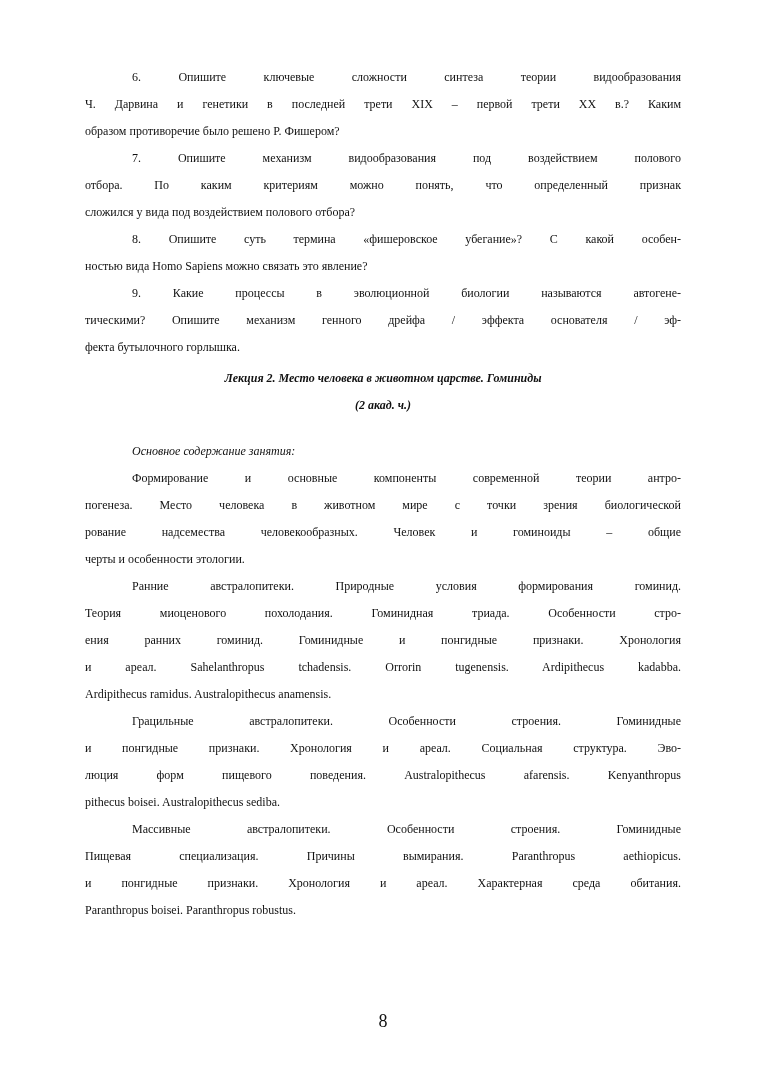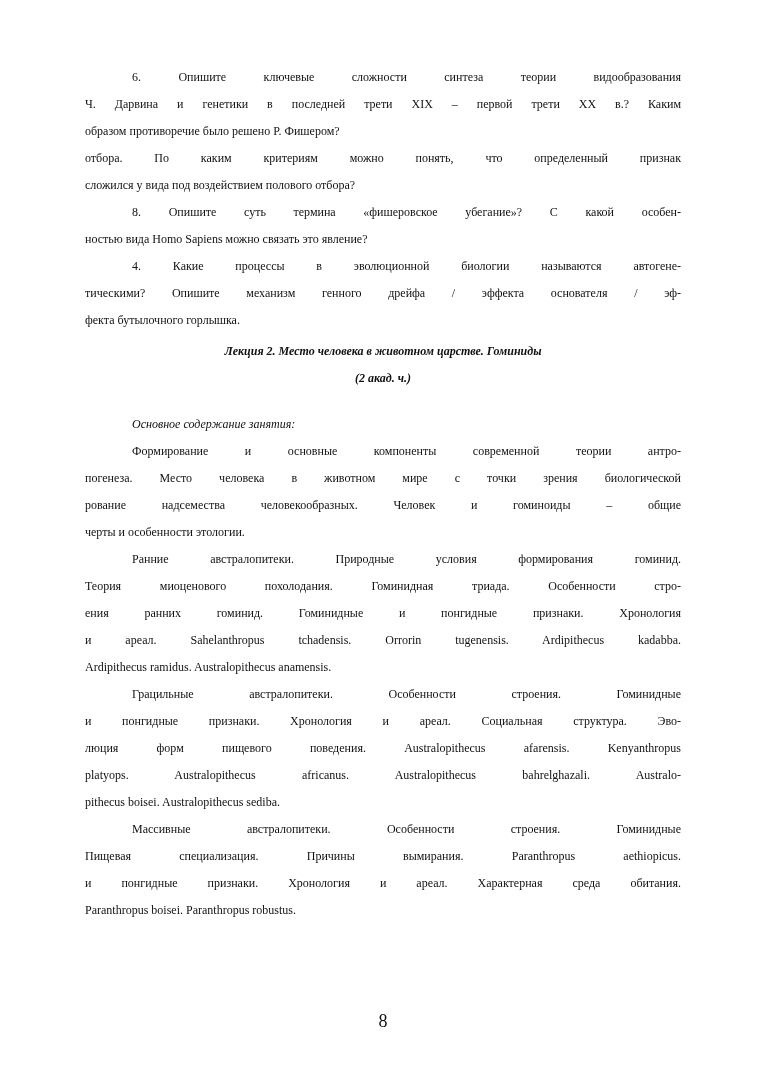--- a/index.html
+++ b/index.html
@@ -64,29 +64,30 @@
 <body>
 
 <div class="page">
   <div class="text-body">
       <div class="block para">
         <div class="ln indent just">6. Опишите ключевые сложности синтеза теории видообразования</div>
         <div class="ln just">Ч. Дарвина и генетики в последней трети XIX – первой трети XX в.? Каким</div>
         <div class="ln">образом противоречие было решено Р. Фишером?</div>
       </div>
       <div class="block para">
+        <div class="ln indent just">7. Опишите механизм видообразования под воздействием полового</div>
         <div class="ln just">отбора. По каким критериям можно понять, что определенный признак</div>
         <div class="ln">сложился у вида под воздействием полового отбора?</div>
       </div>
       <div class="block para">
         <div class="ln indent just">8. Опишите суть термина «фишеровское убегание»? С какой особен-</div>
         <div class="ln">ностью вида Homo Sapiens можно связать это явление?</div>
       </div>
       <div class="block para">
-        <div class="ln indent just">4. Какие процессы в эволюционной биологии называются автогене-</div>
+        <div class="ln indent just">9. Какие процессы в эволюционной биологии называются автогене-</div>
         <div class="ln just">тическими? Опишите механизм генного дрейфа / эффекта основателя / эф-</div>
         <div class="ln">фекта бутылочного горлышка.</div>
       </div>
       <div class="block heading">
         <div class="ln">Лекция 2. Место человека в животном царстве. Гоминиды</div>
         <div class="ln">(2 акад. ч.)</div>
       </div>
       <div class="block label">
         <div class="ln indent">Основное содержание занятия:</div>
       </div>
@@ -100,21 +101,20 @@
         <div class="ln indent just">Ранние австралопитеки. Природные условия формирования гоминид.</div>
         <div class="ln just">Теория миоценового похолодания. Гоминидная триада. Особенности стро-</div>
         <div class="ln just">ения ранних гоминид. Гоминидные и понгидные признаки. Хронология</div>
         <div class="ln just">и ареал. Sahelanthropus tchadensis. Orrorin tugenensis. Ardipithecus kadabba.</div>
         <div class="ln">Ardipithecus ramidus. Australopithecus anamensis.</div>
       </div>
       <div class="block para">
         <div class="ln indent just">Грацильные австралопитеки. Особенности строения. Гоминидные</div>
         <div class="ln just">и понгидные признаки. Хронология и ареал. Социальная структура. Эво-</div>
         <div class="ln just">люция форм пищевого поведения. Australopithecus afarensis. Kenyanthropus</div>
-        <div class="ln just">platyops. Australopithecus africanus. Australopithecus bahrelghazali. Australo-</div>
         <div class="ln">pithecus boisei. Australopithecus sediba.</div>
       </div>
       <div class="block para">
         <div class="ln indent just">Массивные австралопитеки. Особенности строения. Гоминидные</div>
         <div class="ln just">Пищевая специализация. Причины вымирания. Paranthropus aethiopicus.</div>
         <div class="ln just">и понгидные признаки. Хронология и ареал. Характерная среда обитания.</div>
         <div class="ln">Paranthropus boisei. Paranthropus robustus.</div>
       </div>
     </div>
   <div class="page-number">8</div>

